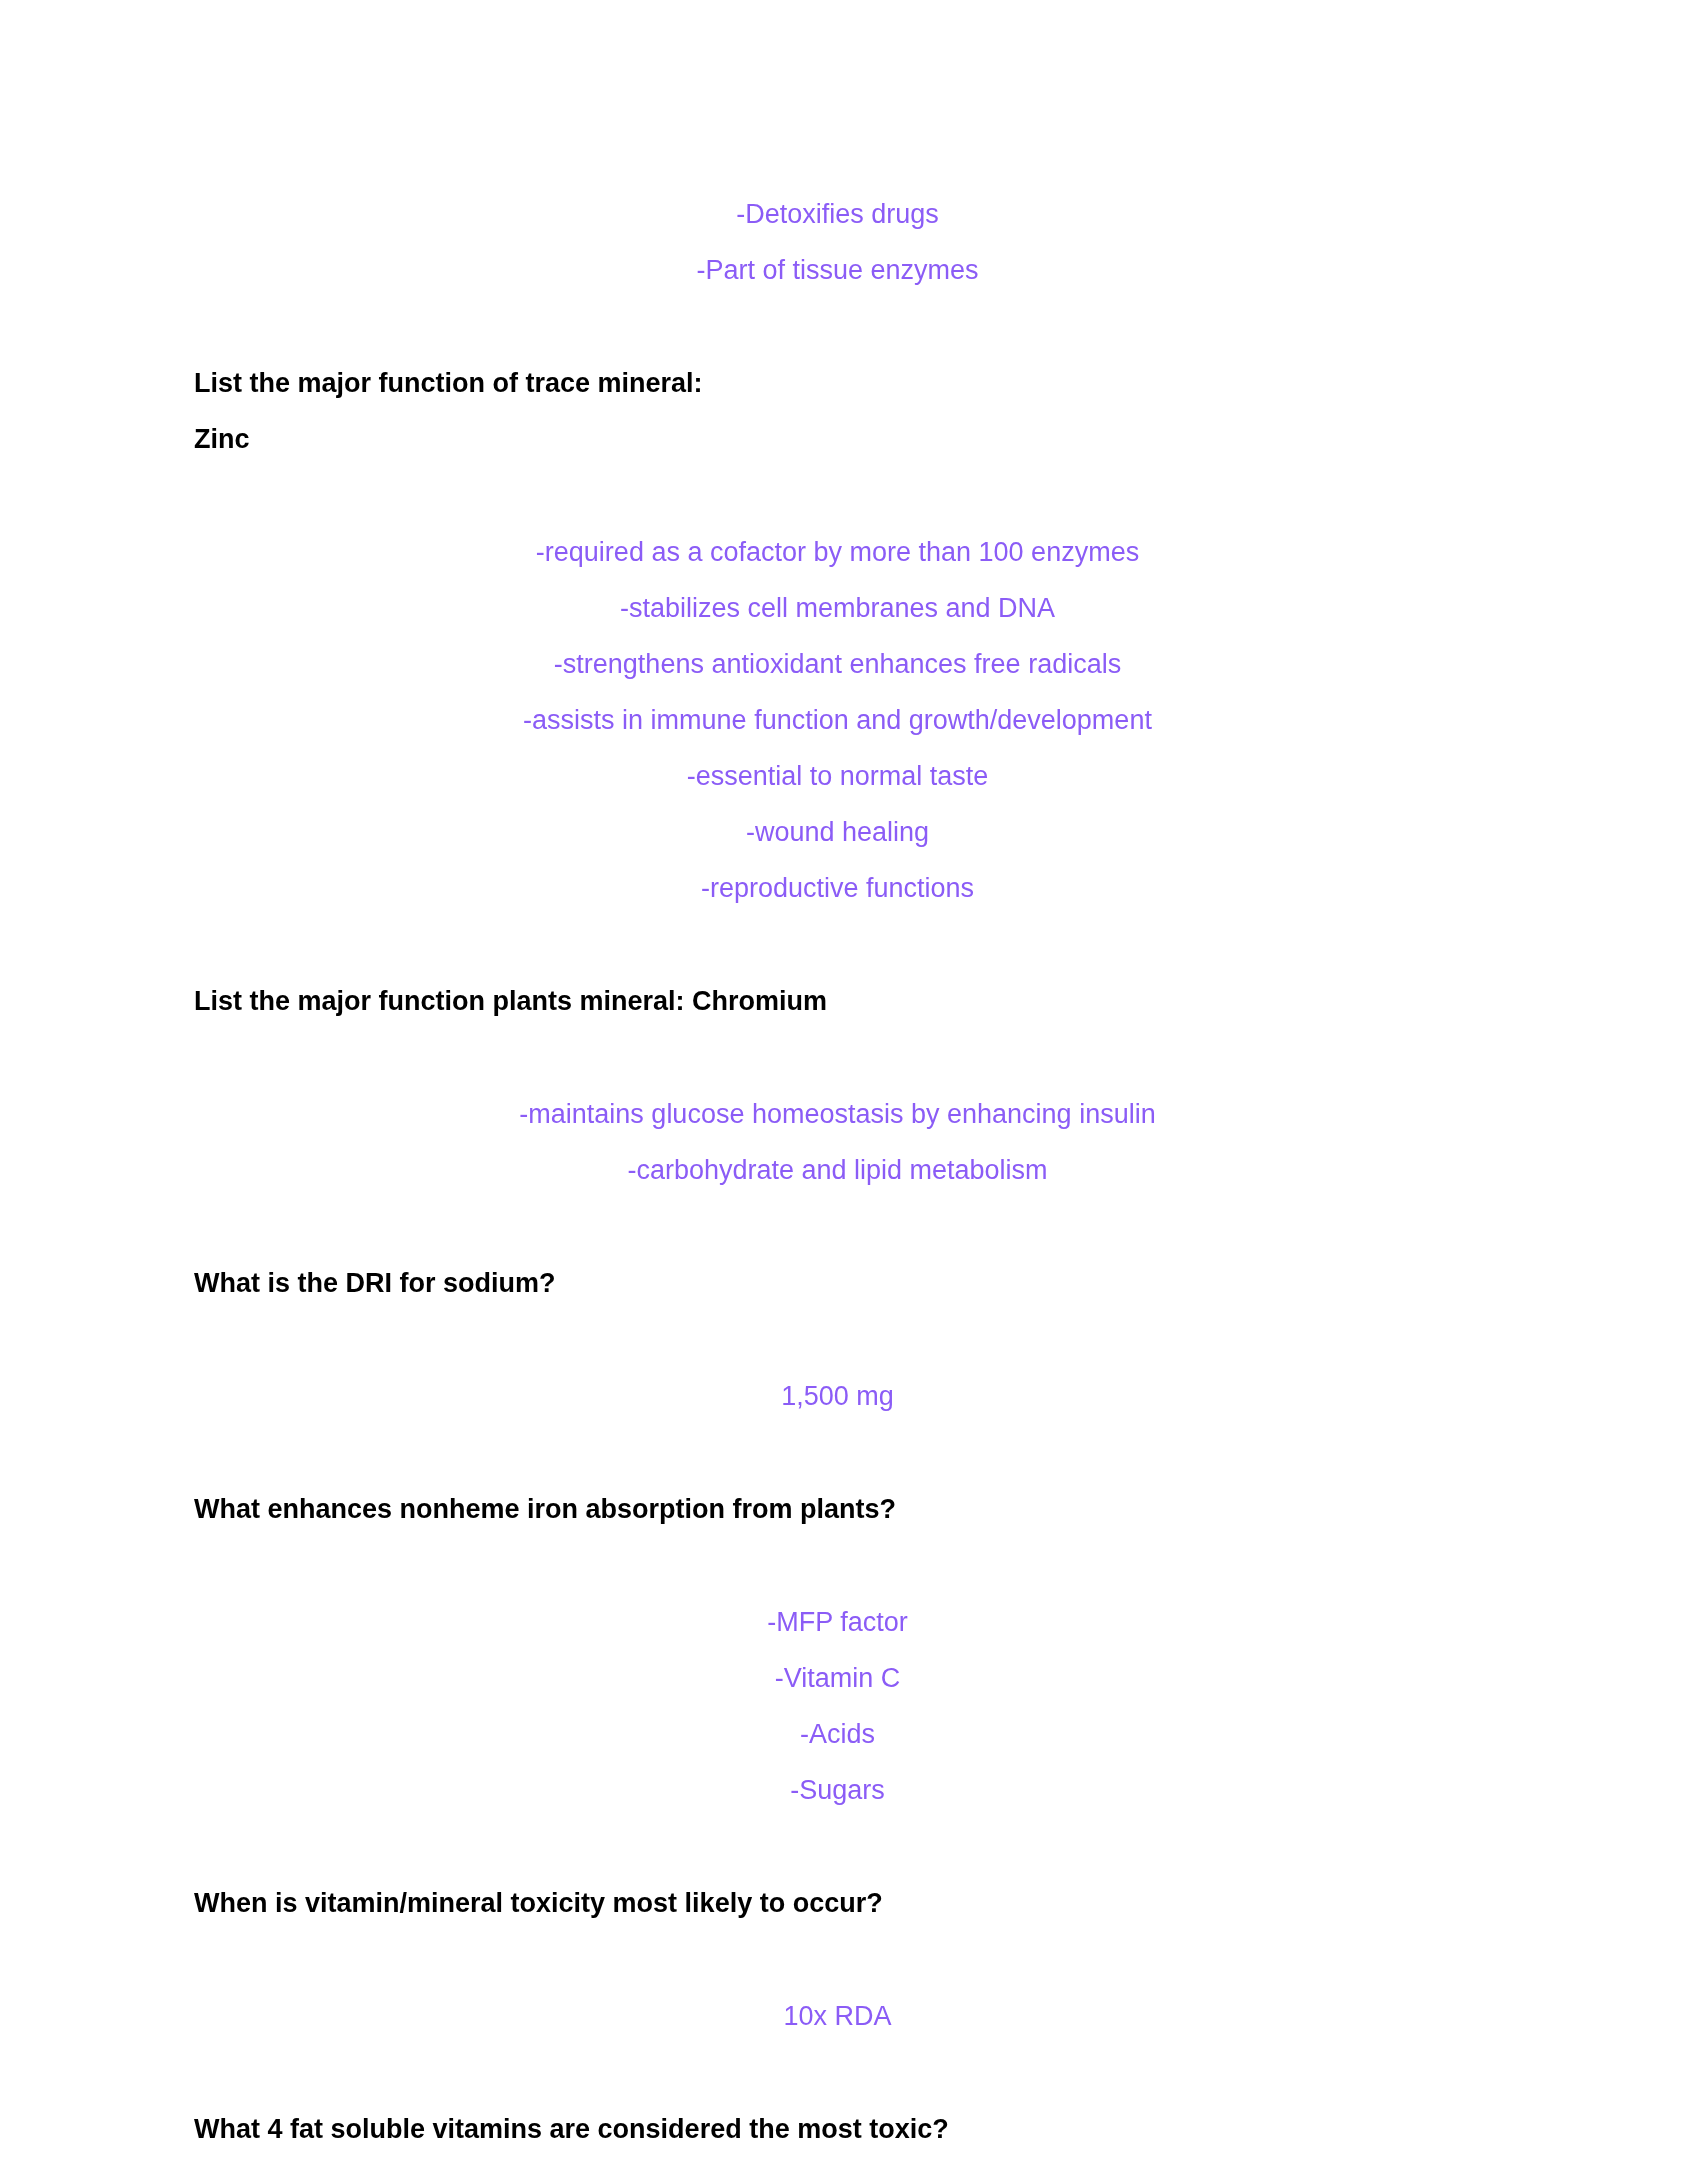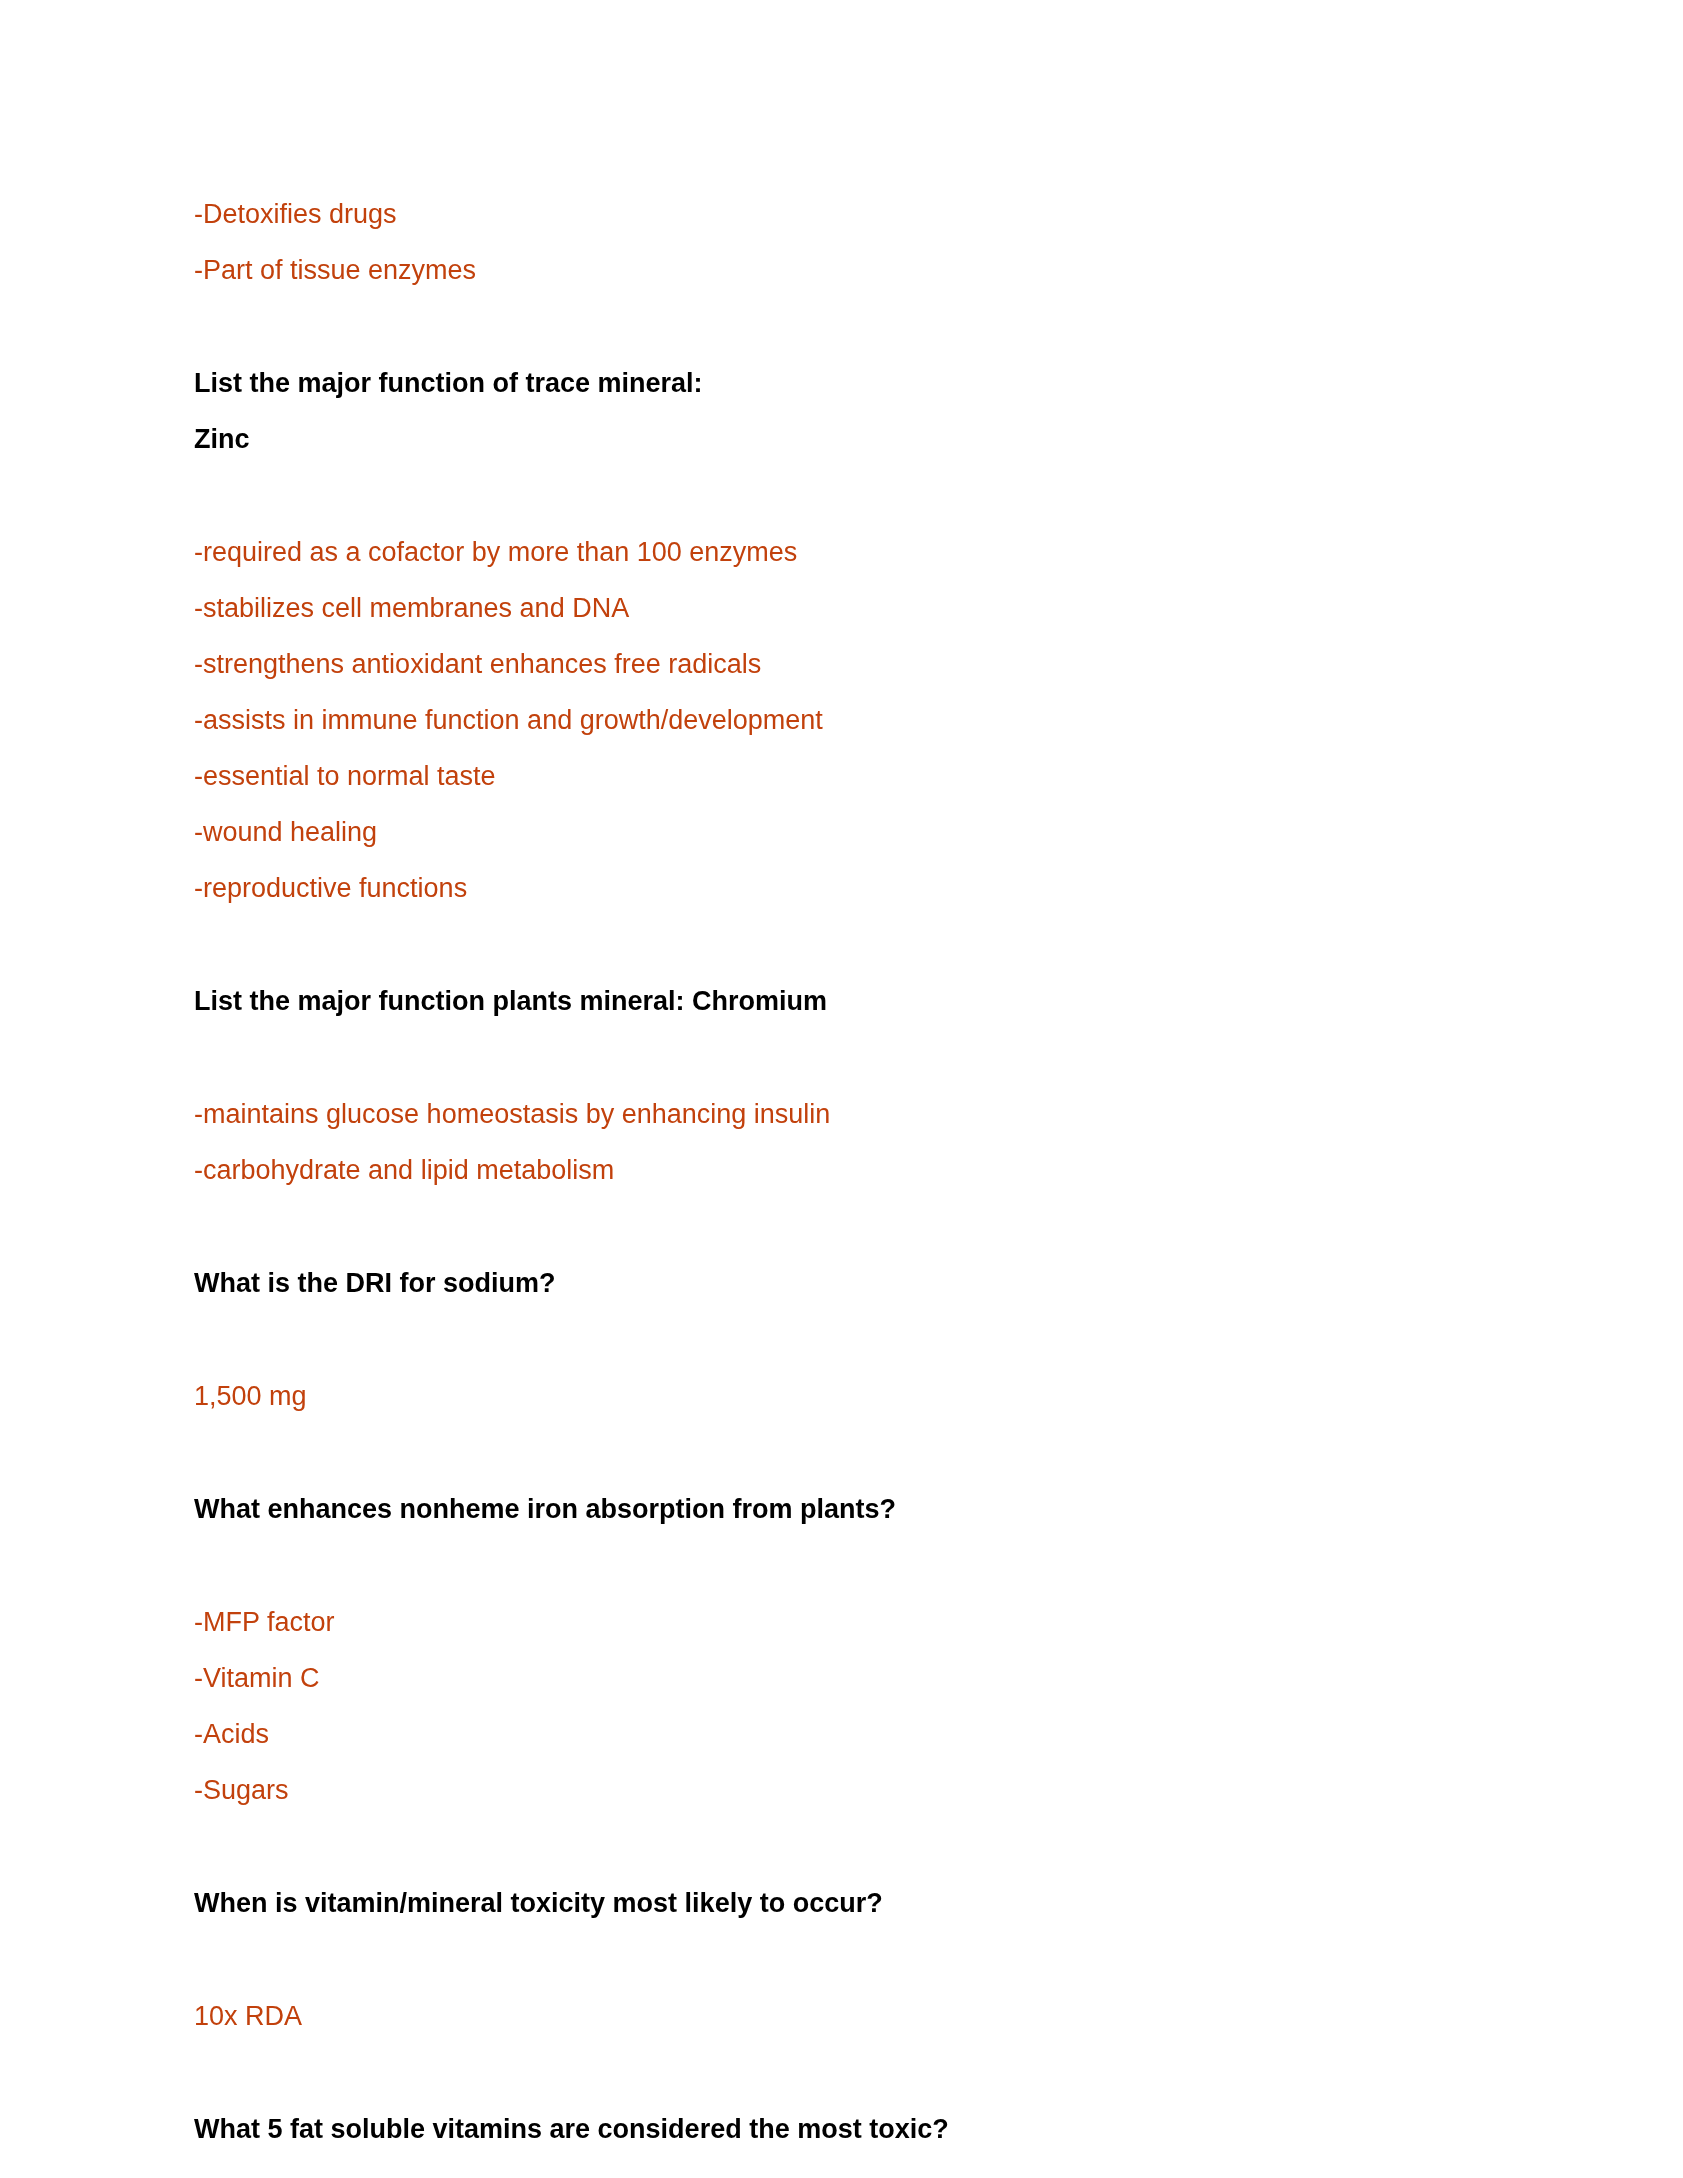--- a/index.html
+++ b/index.html
@@ -20,23 +20,24 @@
     min-height: 2178px;
     padding: 186px 198px 119px 194px;
     background: #ffffff;
   }
   .doc-body {
     width: 1287px;
   }
   .line {
     font-size: 27px;
     line-height: 56px;
-    color: #c2410c;
+    color: #8b5cf6;
     font-weight: 400;
     white-space: pre-wrap;
+    text-align: center;
   }
   .heading {
     font-size: 27px;
     line-height: 56px;
     font-weight: bold;
     color: #000000;
     white-space: pre-wrap;
   }
   .block {
     margin: 0;
@@ -77,16 +78,16 @@
       <div class="gap-lg"></div>
       <div class="line block">-MFP factor</div>
       <div class="line block">-Vitamin C</div>
       <div class="line block">-Acids</div>
       <div class="line block">-Sugars</div>
       <div class="gap-lg"></div>
       <div class="heading block">When is vitamin/mineral toxicity most likely to occur?</div>
       <div class="gap-lg"></div>
       <div class="line block">10x RDA</div>
       <div class="gap-lg"></div>
-      <div class="heading block">What 5 fat soluble vitamins are considered the most toxic?</div>
+      <div class="heading block">What 4 fat soluble vitamins are considered the most toxic?</div>
     </div>
 </div>
 
 
 </body></html>

